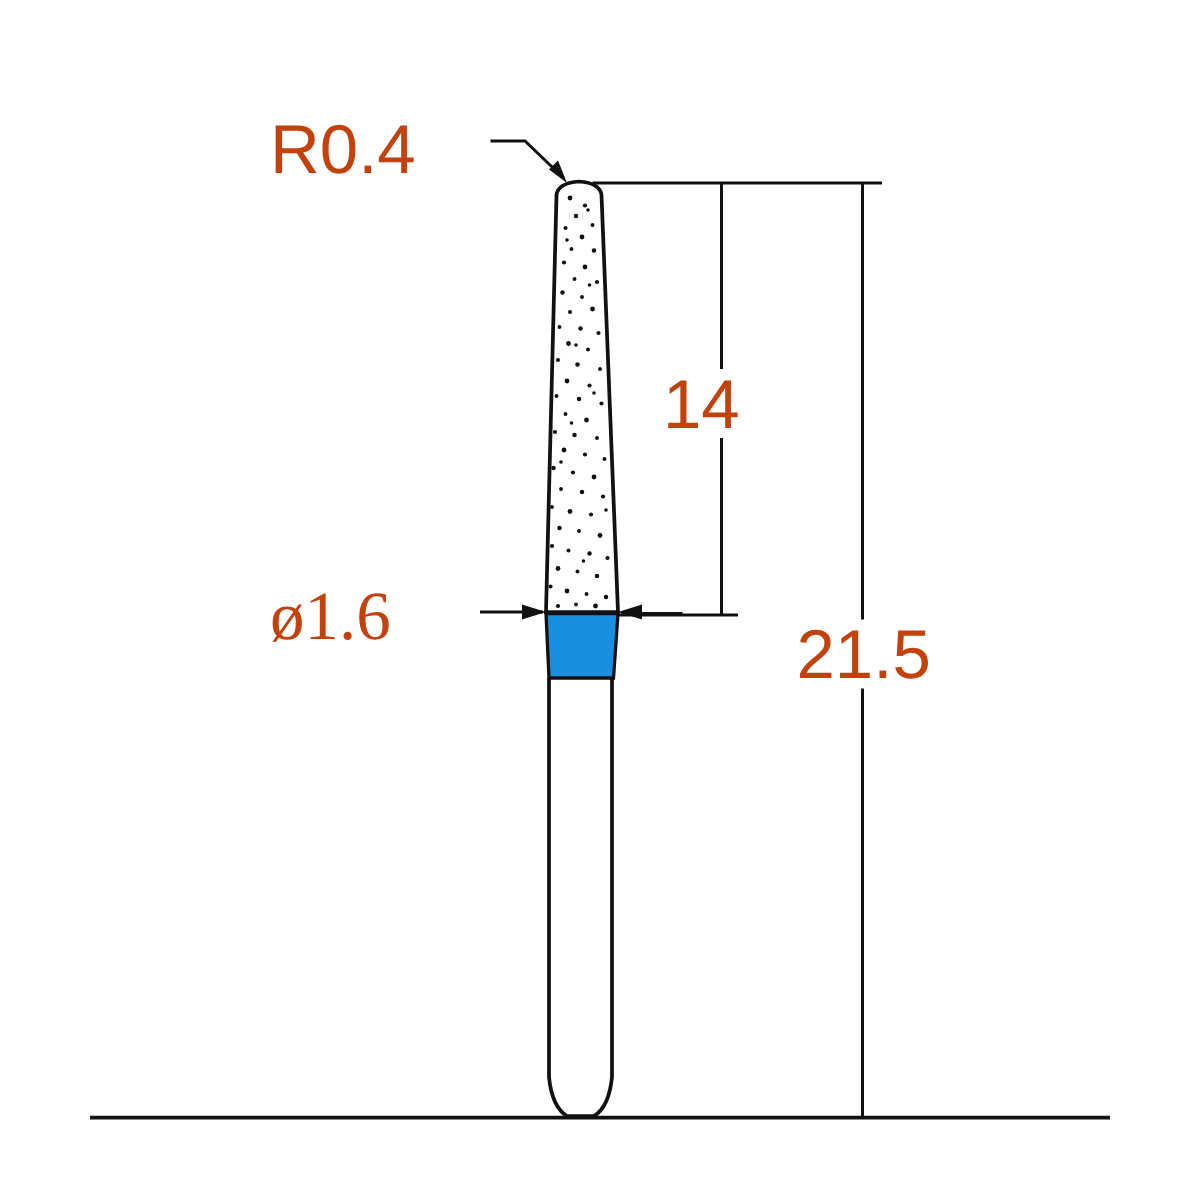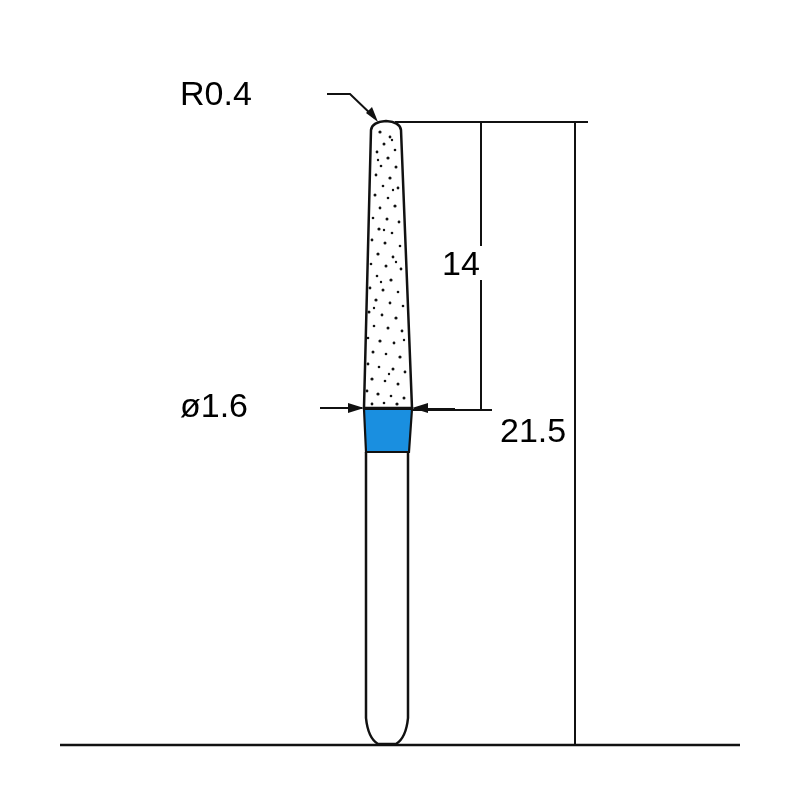--- a/index.html
+++ b/index.html
@@ -1,30 +1,30 @@
 <!DOCTYPE html>
 <html><head>
   <meta charset="utf-8">
   <style>
     html, body { margin: 0; padding: 0; background: #ffffff; }
     body { width: 800px; height: 800px; position: relative; overflow: hidden; }
     #drawing { position: absolute; left: 0; top: 0; width: 800px; height: 800px; }
     .dim-label {
       position: absolute;
       font-family: "Liberation Sans", sans-serif;
-      font-size: 34px;
-      color: #000000;
+      font-size: 46px;
+      color: #c2410c;
       line-height: 1;
       white-space: nowrap;
       background: transparent;
     }
     #label-radius { left: 180px; top: 76px; }
     #label-length-head { left: 440px; top: 246px; background: #ffffff; padding: 0 2px; }
-    #label-diameter { left: 180px; top: 388px; }
-    #label-length-total { left: 498px; top: 413px; background: #ffffff; padding: 0 2px; }
+    #label-diameter { left: 180px; top: 388px; font-family: Liberation Serif, serif; }
+    #label-length-total { left: 529px; top: 413px; background: #ffffff; padding: 0 2px; }
   </style>
 </head>
 <body>
 
 <svg id="drawing" viewBox="0 0 800 800" xmlns="http://www.w3.org/2000/svg">
   <defs>
     <clipPath id="head-clip">
       <path d="M 371 130 Q 372 122 386 121 Q 400 122 401 130 L 412 408 L 364 408 Z"></path>
     </clipPath>
   </defs>

